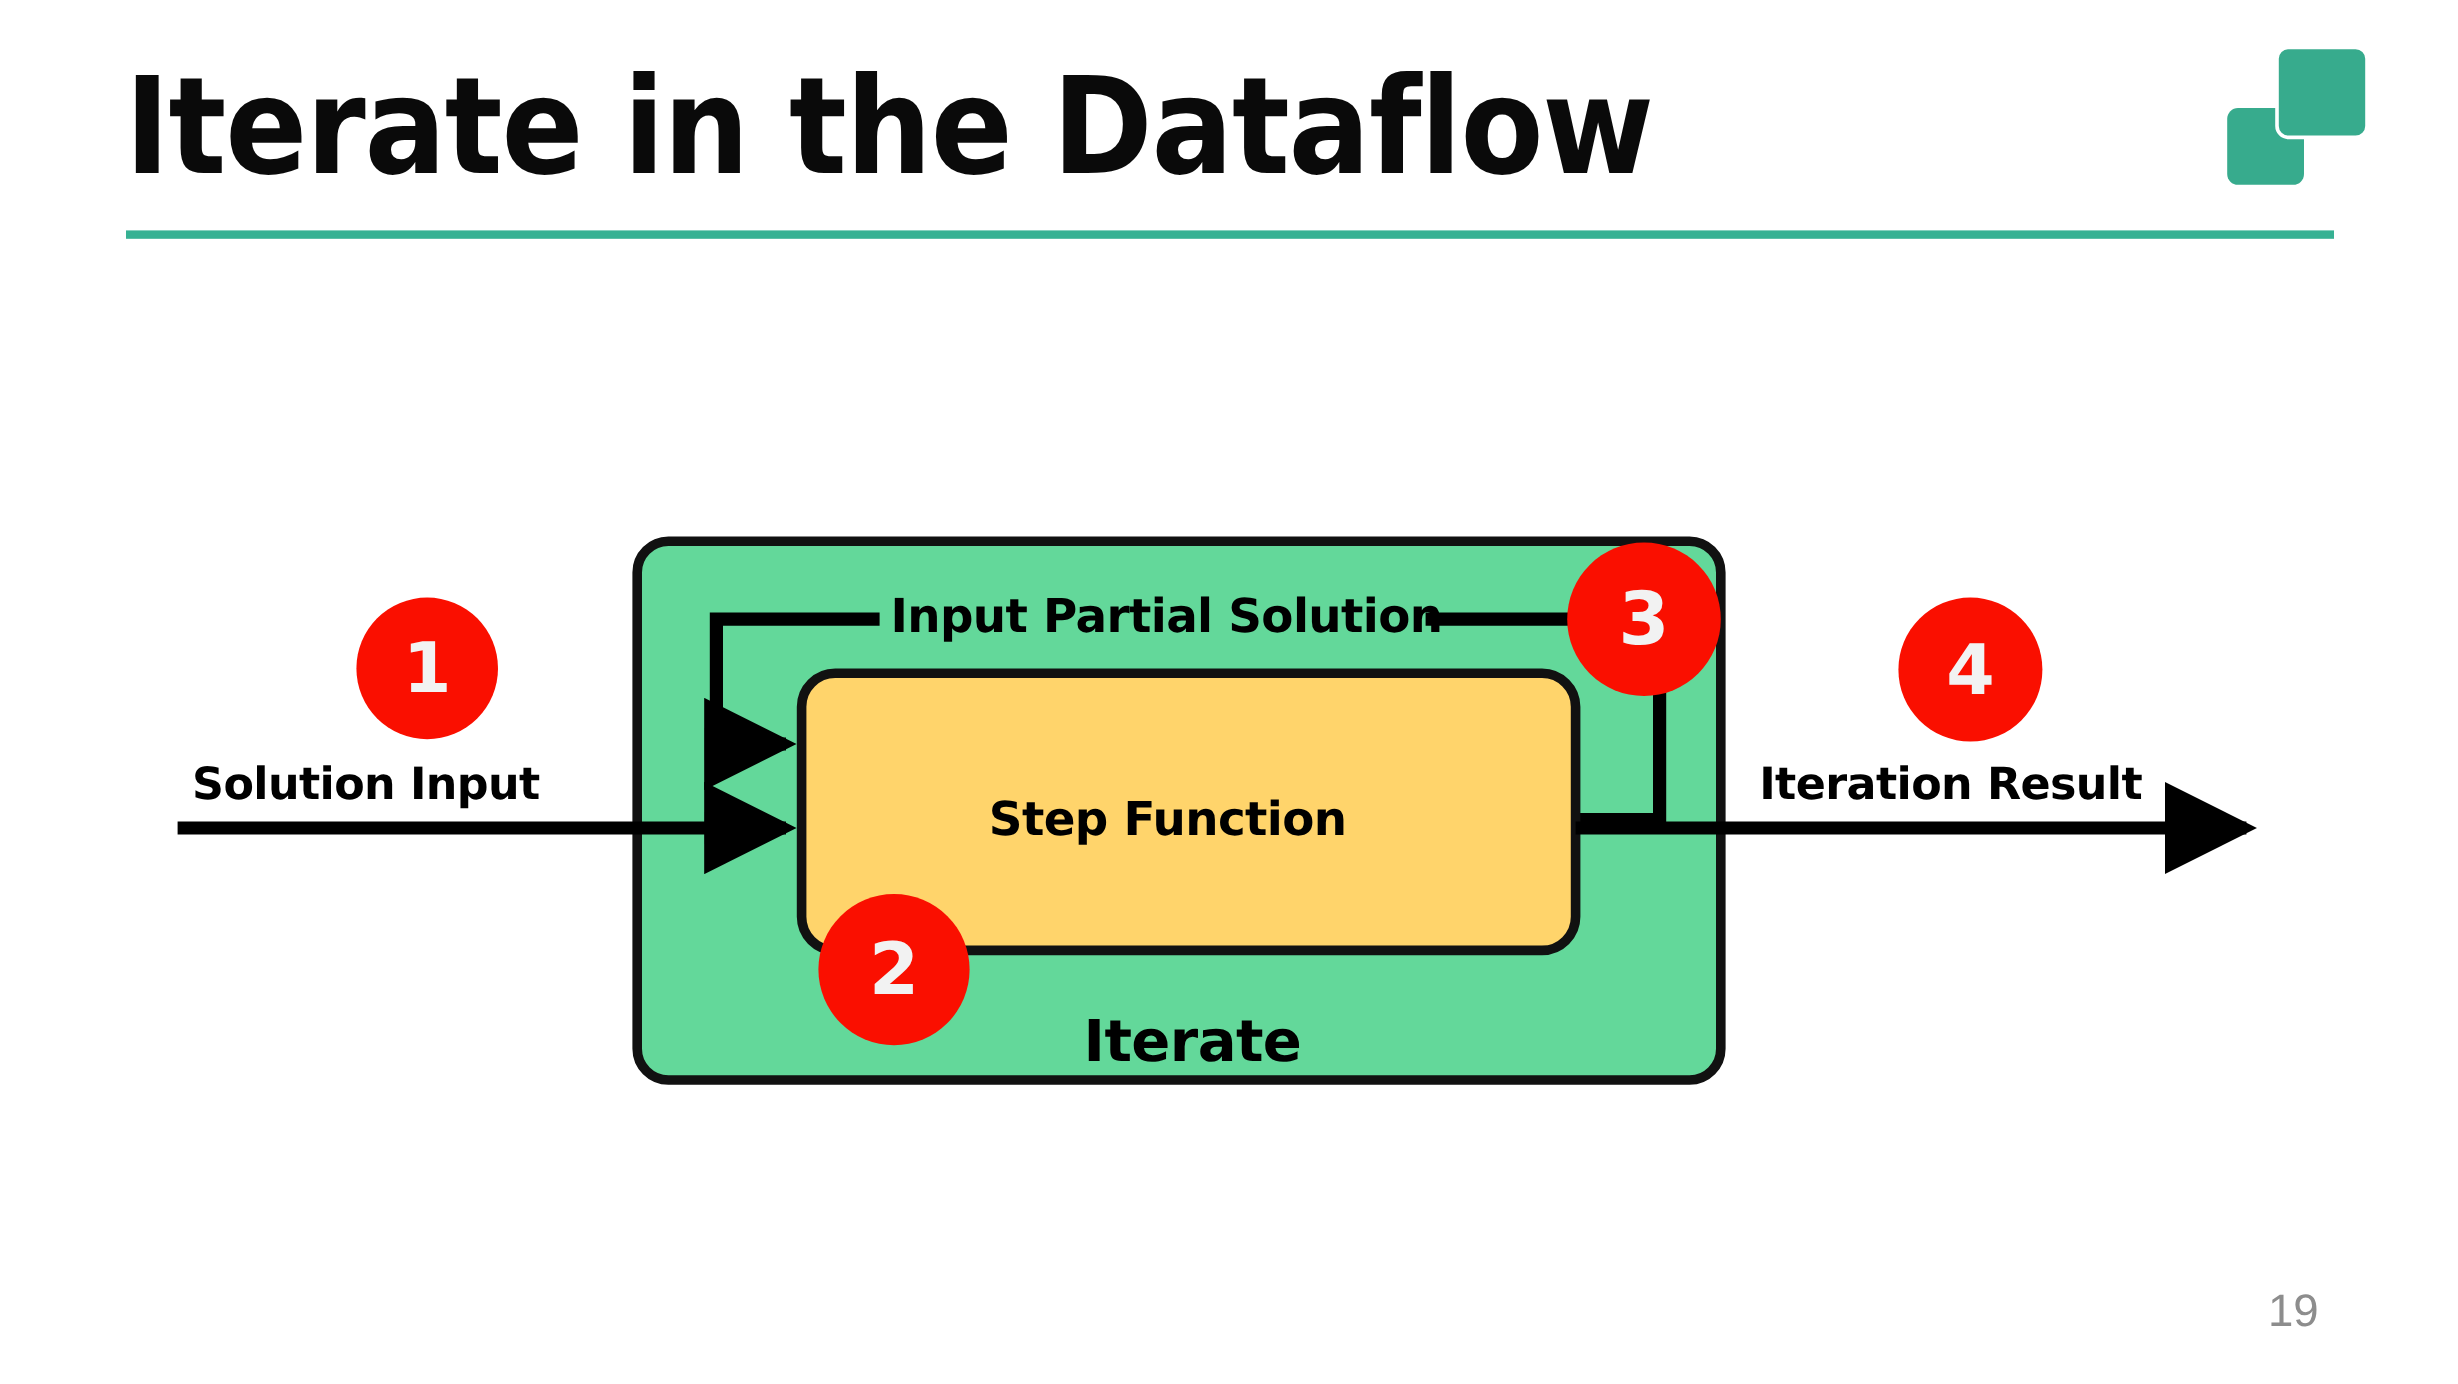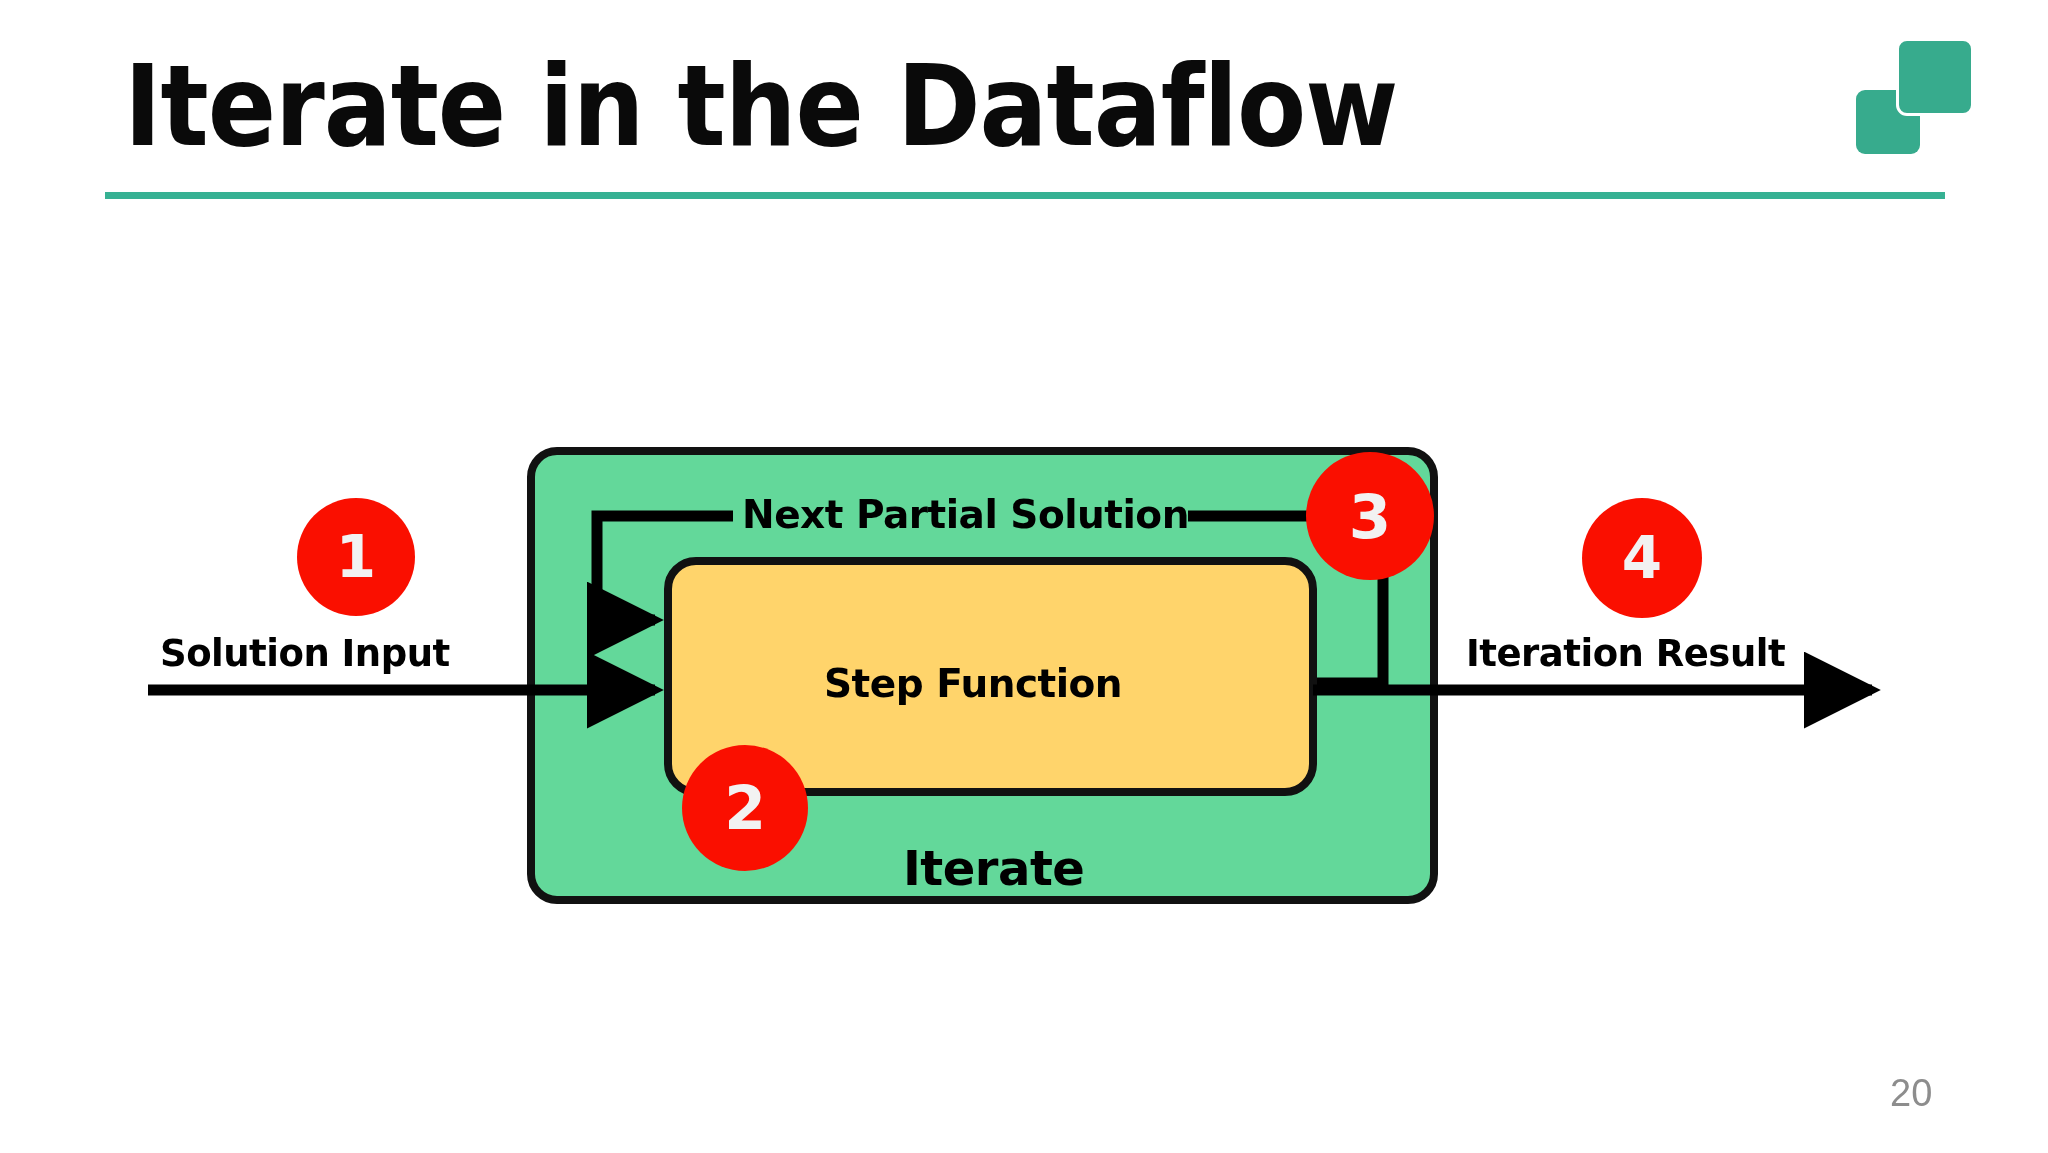--- a/index.html
+++ b/index.html
@@ -14,21 +14,21 @@
     position: relative;
     width: 2048px;
     height: 1153px;
     background: #ffffff;
     overflow: hidden;
   }
 
   
   #slide-title {
     position: absolute;
-    left: 124px;
+    left: 104px;
     top: 50px;
     font-size: 112px;
     line-height: 1.0;
     font-weight: 700;
     letter-spacing: -1px;
     color: #0a0a0a;
     white-space: nowrap;
     font-family: "DejaVu Sans", sans-serif;
     font-stretch: condensed;
   }
@@ -179,29 +179,29 @@
       <path d="M 1310 683 L 1383 683 L 1383 516 L 1188 516" fill="none" stroke="#000000" stroke-width="11"></path>
       <path d="M 733 516 L 597 516 L 597 620 L 655 620" fill="none" stroke="#000000" stroke-width="11" marker-end="url(#arrowhead)"></path>
 
       <rect x="668" y="561" width="645" height="231" rx="28" ry="28" fill="#ffd46b" stroke="#111111" stroke-width="8"></rect>
 
       <path d="M 1313 690 L 1872 690" fill="none" stroke="#000000" stroke-width="11" marker-end="url(#arrowhead)"></path>
     </svg>
 
     <div class="diag-label" id="label-iteration-input">Solution Input</div>
 
-    <div class="diag-label" id="label-next-partial">Next Partial Solution</div>
+    <div class="diag-label" id="label-next-partial">Input Partial Solution</div>
 
     <div class="diag-label" id="label-step-function">Step Function</div>
 
     <div class="diag-label" id="label-iterate">Iterate</div>
 
     <div class="diag-label" id="label-iteration-result">Iteration Result</div>
 
     <div class="badge" id="badge-1">1</div>
     <div class="badge" id="badge-2">2</div>
     <div class="badge" id="badge-3">3</div>
     <div class="badge" id="badge-4">4</div>
   </div>
 
-  <div id="page-number">20</div>
+  <div id="page-number">19</div>
 
 </div>
 
 </body></html>

